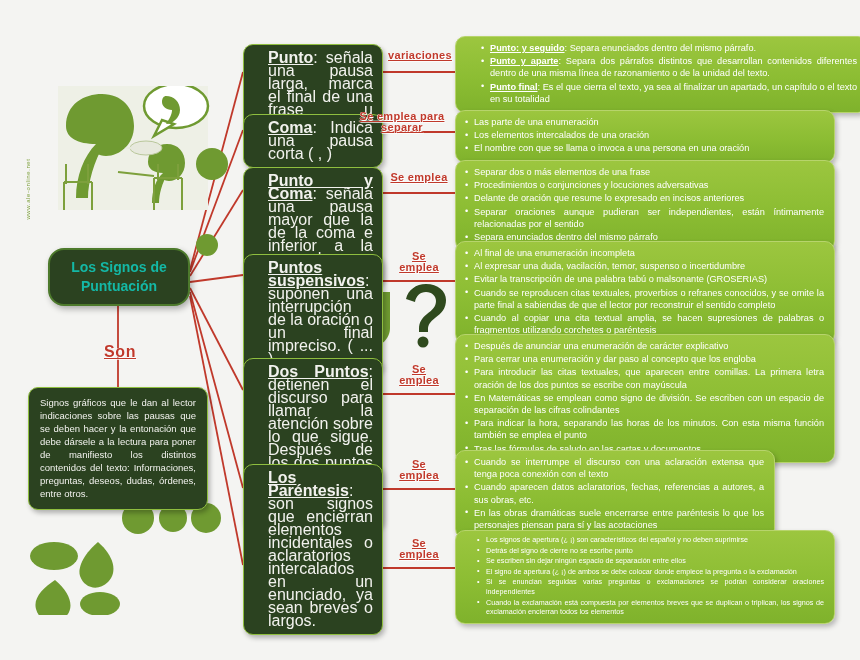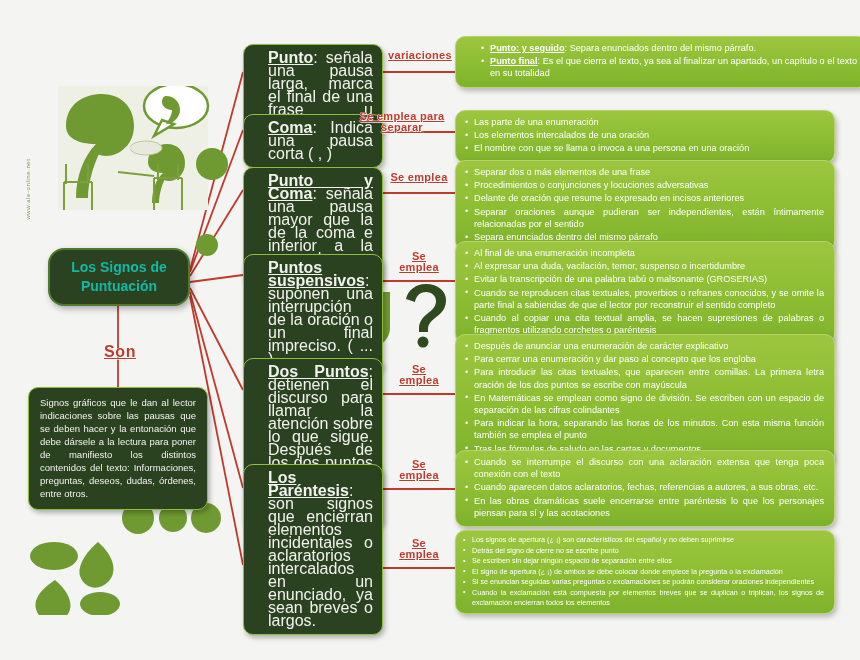--- a/index.html
+++ b/index.html
@@ -63,21 +63,21 @@
     text-align:justify;
   }
   .bullets{
     margin:0;
     padding:5px 10px 6px 8px;
     font-size:9.2px;
     line-height:12.2px;
     list-style:none;
     text-align:justify;
   }
-  .bullets.tiny{font-size:7.2px;line-height:9.6px;padding:4px 10px 5px 6px;}
+  .bullets.tiny{font-size:7.2px;line-height:9.6px;padding:4px 10px 5px 20px;}
   .bullets li{
     position:relative;
     padding-left:10px;
     margin:0 0 1px 0;
   }
   .bullets li:before{
     content:"•";
     position:absolute;
     left:1px;
     top:-0.5px;
@@ -235,20 +235,21 @@
   <div class="clabel" style="left:390px;top:364px;width:58px;white-space:pre-line;">Se
 emplea</div>
   <div class="clabel" style="left:390px;top:459px;width:58px;white-space:pre-line;">Se
 emplea</div>
   <div class="clabel" style="left:390px;top:538px;width:58px;white-space:pre-line;">Se
 emplea</div>
 
   <div class="node light" style="left:455px;top:36px;width:413px;padding-left:16px;">
     <ul class="bullets">
         <li><b>Punto: y seguido</b><span>: Separa enunciados dentro del mismo párrafo.</span></li>
+        <li><b>Punto y aparte</b><span>: Separa dos párrafos distintos que desarrollan contenidos diferentes dentro de una misma línea de razonamiento o de la unidad del texto.</span></li>
         <li><b>Punto final</b><span>: Es el que cierra el texto, ya sea al finalizar un apartado, un capítulo o el texto en su totalidad</span></li>
       </ul>
   </div>
 
   <div class="node light" style="left:455px;top:110px;width:380px;">
     <ul class="bullets">
         <li><span>Las parte de una enumeración</span></li>
         <li><span>Los elementos intercalados de una oración</span></li>
         <li><span>El nombre con que se llama o invoca a una persona en una oración</span></li>
       </ul>
@@ -278,21 +279,21 @@
     <ul class="bullets">
         <li><span>Después de anunciar una enumeración de carácter explicativo</span></li>
         <li><span>Para cerrar una enumeración y dar paso al concepto que los engloba</span></li>
         <li><span>Para introducir las citas textuales, que aparecen entre comillas. La primera letra oración de los dos puntos se escribe con mayúscula</span></li>
         <li><span>En Matemáticas se emplean como signo de división. Se escriben con un espacio de separación de las cifras colindantes</span></li>
         <li><span>Para indicar la hora, separando las horas de los minutos. Con esta misma función también se emplea el punto</span></li>
         <li><span>Tras las fórmulas de saludo en las cartas y documentos.</span></li>
       </ul>
   </div>
 
-  <div class="node light" style="left:455px;top:450px;width:380px;">
+  <div class="node light" style="left:455px;top:450px;width:320px;">
     <ul class="bullets">
         <li><span>Cuando se interrumpe el discurso con una aclaración extensa que tenga poca conexión con el texto</span></li>
         <li><span>Cuando aparecen datos aclaratorios, fechas, referencias a autores, a sus obras, etc.</span></li>
         <li><span>En las obras dramáticas suele encerrarse entre paréntesis lo que los personajes piensan para sí y las acotaciones</span></li>
       </ul>
   </div>
 
   <div class="node light" style="left:455px;top:530px;width:380px;">
     <ul class="bullets tiny">
         <li><span>Los signos de apertura (¿ ¡) son característicos del español y no deben suprimirse</span></li>

